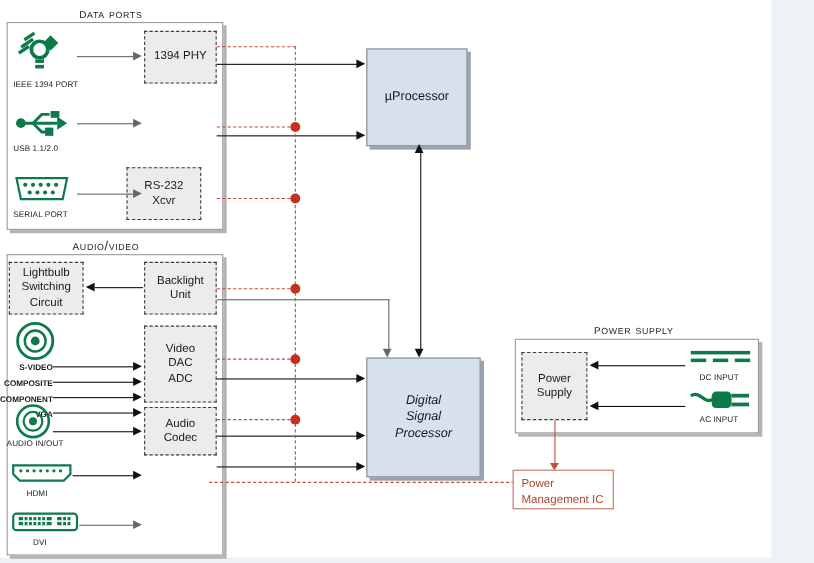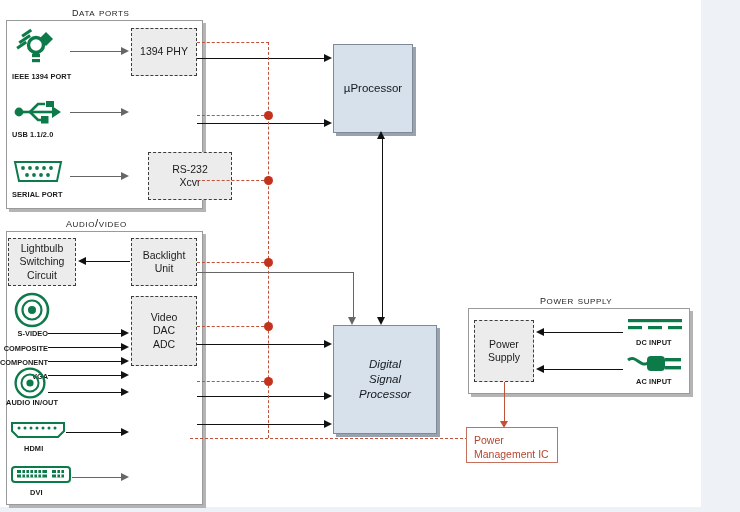--- a/index.html
+++ b/index.html
@@ -101,21 +101,21 @@
   .arr-d-red {
     position:absolute; width:0; height:0;
     border-left:4.5px solid transparent; border-right:4.5px solid transparent;
     border-top:7px solid #c0513a;
   }
 
   
   .icolabel {
     position:absolute;
     font-size:7.4px;
-    font-weight:bold;
+    font-weight:normal;
     letter-spacing:.1px;
     color:#1a1a1a;
     white-space:nowrap;
   }
   .linelabel {
     position:absolute;
     font-size:7.4px;
     font-weight:bold;
     color:#1a1a1a;
     white-space:nowrap;
@@ -175,21 +175,21 @@
           <circle cx="22" cy="17" r="1.9"></circle>
       <circle cx="29" cy="17" r="1.9"></circle>
           <circle cx="36" cy="17" r="1.9"></circle>
     </g>
   </svg>
   <div class="icolabel" style="left:12px; top:190px;">SERIAL PORT</div>
 
   <div class="dbox" style="left:131px; top:28px; width:66px; height:48px;">
     <span>1394 PHY</span>
   </div>
-  <div class="dbox" style="left:148px; top:152px; width:84px; height:48px;">
+  <div class="dbox" style="left:115px; top:152px; width:68px; height:48px;">
     <span style="white-space:pre-line;">RS-232
 Xcvr</span>
   </div>
 
   <div class="hline gray" style="left:70px; top:51px; width:52px;"></div>
   <div class="arr-r gray" style="left:121px; top:47px;"></div>
   <div class="hline gray" style="left:70px; top:112px; width:52px;"></div>
   <div class="arr-r gray" style="left:121px; top:108px;"></div>
   <div class="hline gray" style="left:70px; top:176px; width:52px;"></div>
   <div class="arr-r gray" style="left:121px; top:172px;"></div>
@@ -254,20 +254,24 @@
   </div>
   <div class="dbox" style="left:131px; top:238px; width:66px; height:48px;">
     <span style="white-space:pre-line;">Backlight
 Unit</span>
   </div>
   <div class="dbox" style="left:131px; top:296px; width:66px; height:70px;">
     <span style="white-space:pre-line;">Video
 DAC
 ADC</span>
   </div>
+  <div class="dbox" style="left:131px; top:370px; width:66px; height:44px;">
+    <span style="white-space:pre-line;">Audio
+Codec</span>
+  </div>
 
   <div class="hline" style="left:86px; top:261px; width:44px;"></div>
   <div class="arr-l" style="left:78px; top:257px;"></div>
 
   <div class="hline thin" style="left:48px; top:333px; width:74px;"></div>
   <div class="arr-r" style="left:121px; top:329px;"></div>
   <div class="hline thin" style="left:48px; top:347px; width:74px;"></div>
   <div class="arr-r" style="left:121px; top:343px;"></div>
   <div class="hline thin" style="left:48px; top:361px; width:74px;"></div>
   <div class="arr-r" style="left:121px; top:357px;"></div>
@@ -276,21 +280,21 @@
 
   <div class="hline" style="left:48px; top:392px; width:74px;"></div>
   <div class="arr-r" style="left:121px; top:388px;"></div>
 
   <div class="hline" style="left:66px; top:432px; width:56px;"></div>
   <div class="arr-r" style="left:121px; top:428px;"></div>
 
   <div class="hline gray" style="left:72px; top:477px; width:50px;"></div>
   <div class="arr-r gray" style="left:121px; top:473px;"></div>
 
-  <div class="pbox" style="left:333px; top:44px; width:80px; height:89px;text-align:right;">
+  <div class="pbox" style="left:333px; top:44px; width:92px; height:89px;text-align:right;">
     <span>µProcessor</span>
   </div>
   <div class="pbox" style="left:333px; top:325px; width:104px; height:109px;font-style:italic;">
     <span style="white-space:pre-line;">Digital
 Signal
 Processor</span>
   </div>
 
   <div class="hline" style="left:197px; top:58px; width:128px;"></div>
   <div class="arr-r" style="left:324px; top:54px;"></div>

